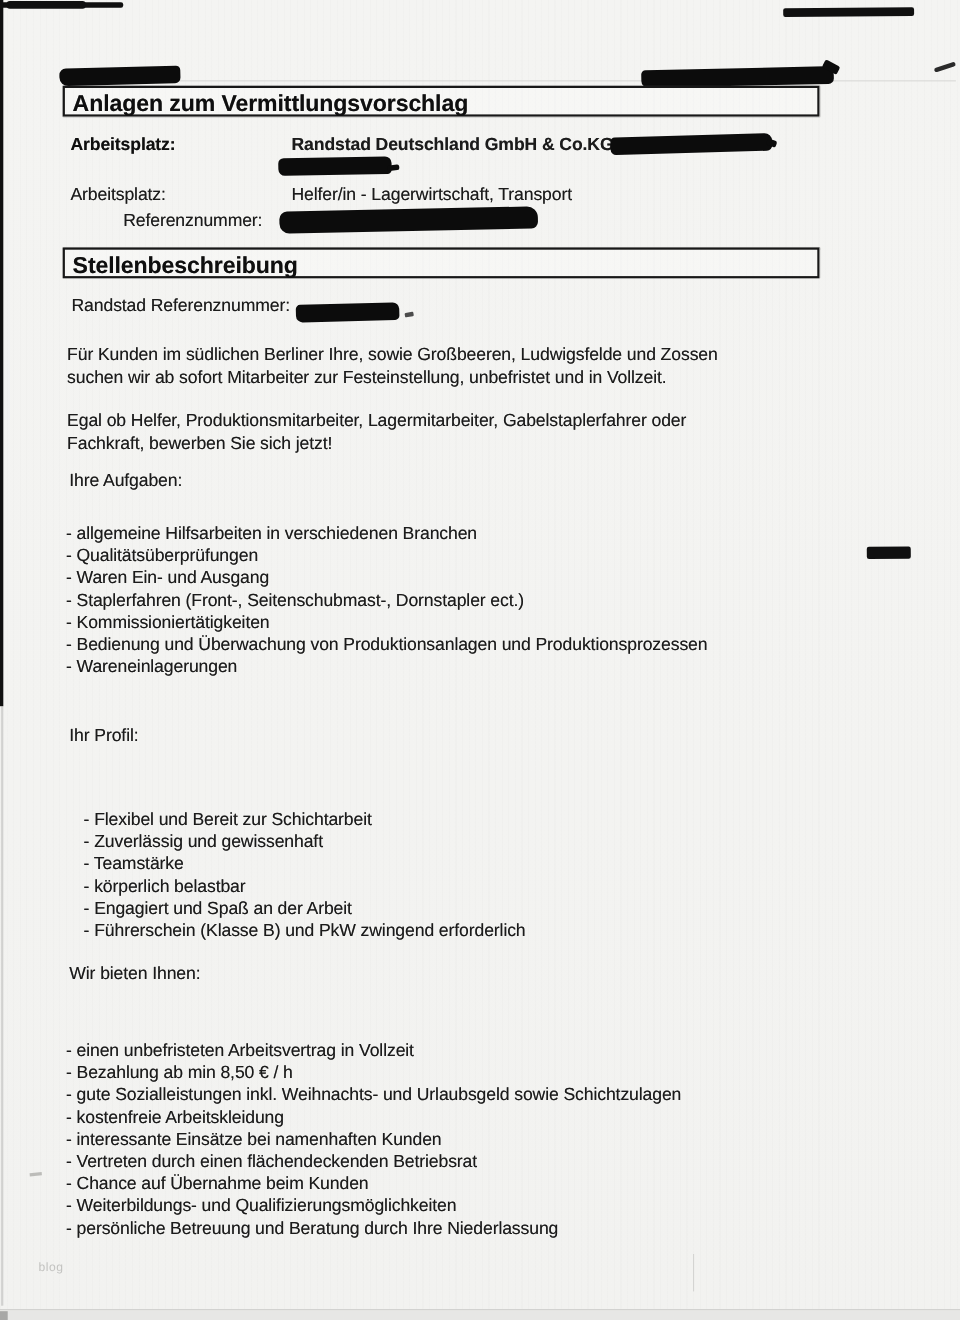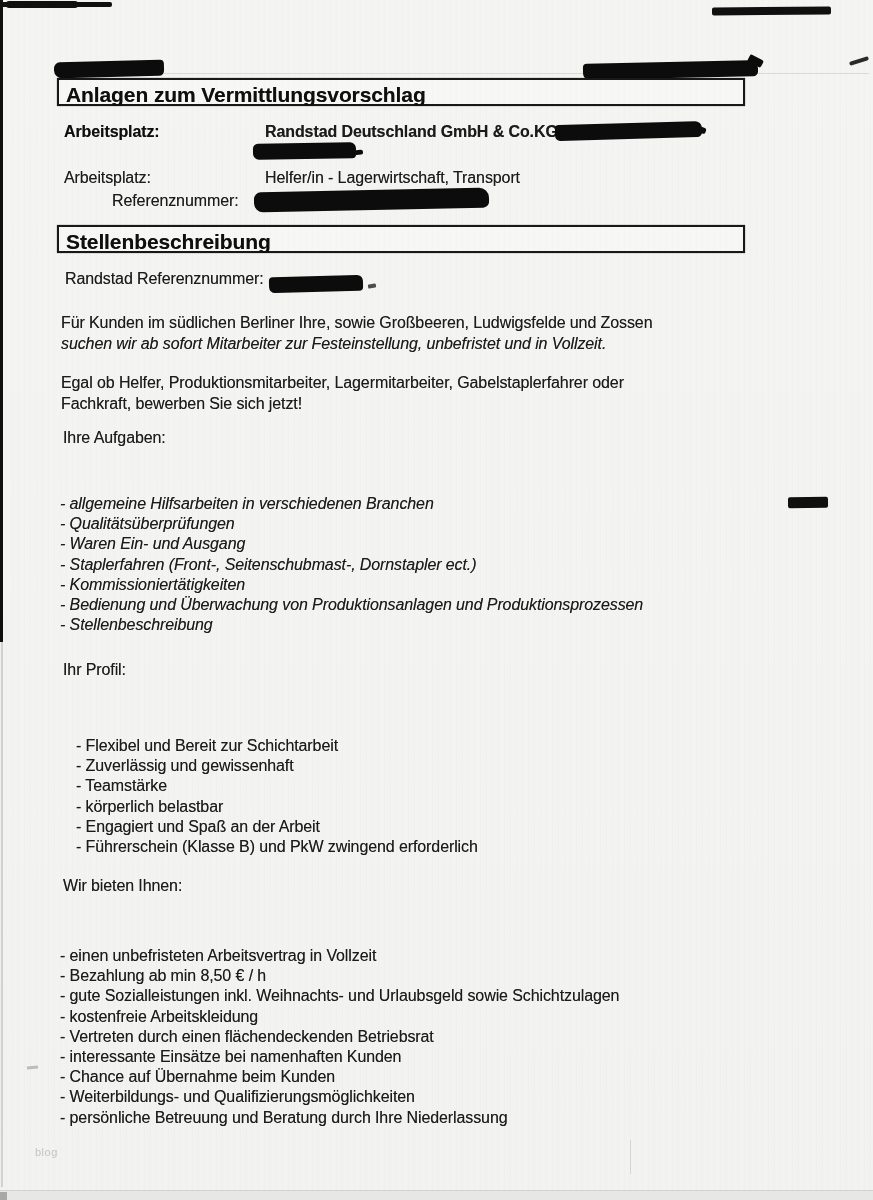--- a/index.html
+++ b/index.html
@@ -69,55 +69,55 @@
 
   <div class="abs titlebox" style="left:57px;top:225px;width:684px;height:24px;">
     <span class="txt bold">Stellenbeschreibung</span>
   </div>
 
   <div class="abs txt" style="left:65px;top:270px;">Randstad Referenznummer:</div>
   <div class="abs redact" style="left:269px;top:276px;width:94px;height:16px;border-radius:4px 6px 4px 6px;transform:rotate(-1.5deg);"></div>
   <div class="abs" style="left:368px;top:284px;width:8px;height:4px;background:#4c4c4c;border-radius:1px;transform:rotate(-10deg);"></div>
 
   <div class="abs txt" style="left:61px;top:314px;">Für Kunden im südlichen Berliner Ihre, sowie Großbeeren, Ludwigsfelde und Zossen</div>
-  <div class="abs txt" style="left:61px;top:335px;font-style:italic;">suchen wir ab sofort Mitarbeiter zur Festeinstellung, unbefristet und in Vollzeit.</div>
+  <div class="abs txt" style="left:61px;top:335px;">suchen wir ab sofort Mitarbeiter zur Festeinstellung, unbefristet und in Vollzeit.</div>
   <div class="abs txt" style="left:61px;top:374px;">Egal ob Helfer, Produktionsmitarbeiter, Lagermitarbeiter, Gabelstaplerfahrer oder</div>
   <div class="abs txt" style="left:61px;top:395px;">Fachkraft, bewerben Sie sich jetzt!</div>
 
   <div class="abs txt" style="left:63px;top:429px;text-align:center;">Ihre Aufgaben:</div>
-  <div class="abs list" style="left:60px;top:494px;font-style:italic;">
+  <div class="abs list" style="left:60px;top:476px;">
     <div>- allgemeine Hilfsarbeiten in verschiedenen Branchen</div>
     <div>- Qualitätsüberprüfungen</div>
     <div>- Waren Ein- und Ausgang</div>
     <div>- Staplerfahren (Front-, Seitenschubmast-, Dornstapler ect.)</div>
     <div>- Kommissioniertätigkeiten</div>
     <div>- Bedienung und Überwachung von Produktionsanlagen und Produktionsprozessen</div>
-    <div>- Stellenbeschreibung</div>
+    <div>- Wareneinlagerungen</div>
   </div>
 
   <div class="abs artifact" style="left:788px;top:497px;width:40px;height:11px;border-radius:2px;transform:rotate(-0.5deg);"></div>
 
   <div class="abs txt" style="left:63px;top:661px;">Ihr Profil:</div>
   <div class="abs list" style="left:76px;top:736px;">
     <div>- Flexibel und Bereit zur Schichtarbeit</div>
     <div>- Zuverlässig und gewissenhaft</div>
     <div>- Teamstärke</div>
     <div>- körperlich belastbar</div>
     <div>- Engagiert und Spaß an der Arbeit</div>
     <div>- Führerschein (Klasse B) und PkW zwingend erforderlich</div>
   </div>
 
   <div class="abs txt" style="left:63px;top:877px;">Wir bieten Ihnen:</div>
   <div class="abs list" style="left:60px;top:946px;">
     <div>- einen unbefristeten Arbeitsvertrag in Vollzeit</div>
     <div>- Bezahlung ab min 8,50 € / h</div>
     <div>- gute Sozialleistungen inkl. Weihnachts- und Urlaubsgeld sowie Schichtzulagen</div>
     <div>- kostenfreie Arbeitskleidung</div>
+    <div>- interessante Einsätze bei namenhaften Kunden</div>
     <div>- Vertreten durch einen flächendeckenden Betriebsrat</div>
-    <div>- interessante Einsätze bei namenhaften Kunden</div>
     <div>- Chance auf Übernahme beim Kunden</div>
     <div>- Weiterbildungs- und Qualifizierungsmöglichkeiten</div>
     <div>- persönliche Betreuung und Beratung durch Ihre Niederlassung</div>
   </div>
 
   <div class="abs" style="left:27px;top:1066px;width:11px;height:3px;background:#8f8f8d;opacity:0.55;transform:rotate(-5deg);"></div>
 
   <div class="abs watermark" style="left:35px;top:1146px;">blog</div>
   <div class="abs" style="left:630px;top:1140px;width:1px;height:34px;background:#d4d4d2;"></div>
   <div class="abs" style="left:0;top:1190px;width:873px;height:10px;background:#e7e7e5;border-top:1px solid #d2d2d0;"></div>

